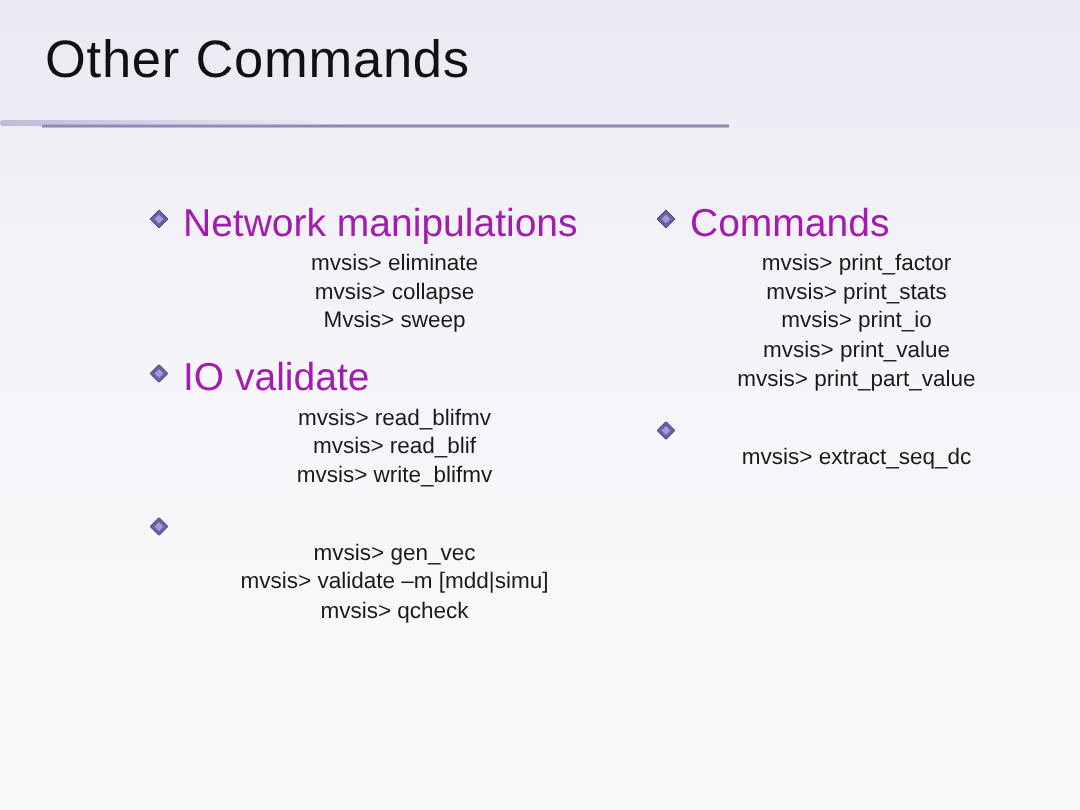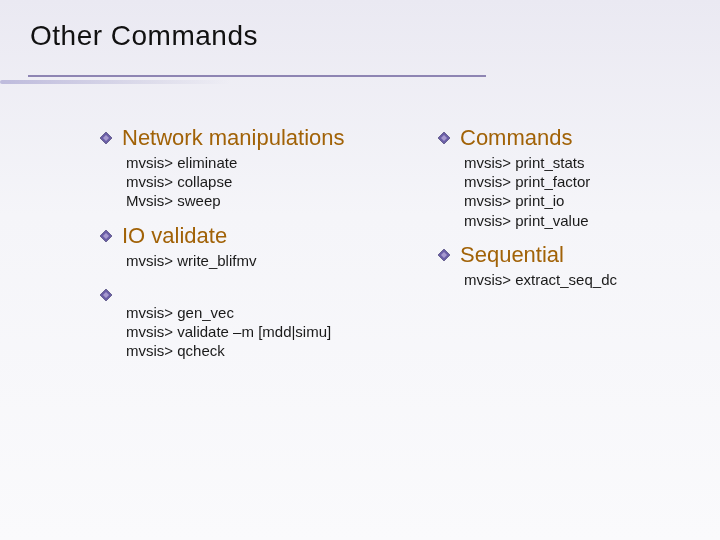--- a/index.html
+++ b/index.html
@@ -13,21 +13,21 @@
     overflow: hidden;
   }
   .slide {
     position: relative;
     width: 720px;
     height: 540px;
     box-sizing: border-box;
     padding: 20px 28px 0 28px;
   }
   .title {
-    font-size: 28px;
+    font-size: 35px;
     font-weight: 400;
     color: #111;
     margin: 0 0 4px 2px;
     letter-spacing: 0.5px;
     font-family: Verdana, Tahoma, sans-serif;
   }
   .title-bg {
     position: absolute;
     left: 0;
     top: 80px;
@@ -57,33 +57,33 @@
     margin-top: 10px;
   }
   .sect:first-child { margin-top: 0; }
   .bullet {
     display: inline-block;
     margin-top: 7px;
     margin-right: 10px;
   }
   .bullet svg { display: block; }
   .sect-title {
-    font-size: 22px;
-    color: #a16207;
+    font-size: 26px;
+    color: #a21caf;
     font-family: Tahoma, Verdana, sans-serif;
   }
   .cmds {
     margin-left: 26px;
     margin-top: 2px;
     font-size: 15px;
     line-height: 1.28;
     color: #1a1a1a;
     font-family: Tahoma, Verdana, sans-serif;
   }
-  .cmd { white-space: nowrap; }
+  .cmd { white-space: nowrap; text-align: center; }
   .block { margin-bottom: 12px; }
 </style>
 </head>
 <body>
 
 <div class="slide">
   <div class="title-bg"></div>
   <h1 class="title">Other Commands</h1>
   <div class="title-rule"></div>
 
@@ -111,20 +111,22 @@
         <div class="sect">
           <span class="bullet">
             <svg width="12" height="12" viewBox="0 0 12 12">
               <polygon points="6,0 12,6 6,12 0,6" fill="#6a5ea6" stroke="#3d356a" stroke-width="0.6"></polygon>
               <polygon points="6,3 9,6 6,9 3,6" fill="#a79acf"></polygon>
             </svg>
           </span>
           <span class="sect-title">IO validate</span>
         </div>
         <div class="cmds">
+          <div class="cmd">mvsis&gt; read_blifmv</div>
+          <div class="cmd">mvsis&gt; read_blif</div>
           <div class="cmd">mvsis&gt; write_blifmv</div>
         </div>
       </div>
 
       <div class="block">
         <div class="sect">
           <span class="bullet">
             <svg width="12" height="12" viewBox="0 0 12 12">
               <polygon points="6,0 12,6 6,12 0,6" fill="#6a5ea6" stroke="#3d356a" stroke-width="0.6"></polygon>
               <polygon points="6,3 9,6 6,9 3,6" fill="#a79acf"></polygon>
@@ -146,36 +148,36 @@
         <div class="sect">
           <span class="bullet">
             <svg width="12" height="12" viewBox="0 0 12 12">
               <polygon points="6,0 12,6 6,12 0,6" fill="#6a5ea6" stroke="#3d356a" stroke-width="0.6"></polygon>
               <polygon points="6,3 9,6 6,9 3,6" fill="#a79acf"></polygon>
             </svg>
           </span>
           <span class="sect-title">Commands</span>
         </div>
         <div class="cmds">
+          <div class="cmd">mvsis&gt; print_factor</div>
           <div class="cmd">mvsis&gt; print_stats</div>
-          <div class="cmd">mvsis&gt; print_factor</div>
           <div class="cmd">mvsis&gt; print_io</div>
           <div class="cmd">mvsis&gt; print_value</div>
+          <div class="cmd">mvsis&gt; print_part_value</div>
         </div>
       </div>
 
       <div class="block">
         <div class="sect">
           <span class="bullet">
             <svg width="12" height="12" viewBox="0 0 12 12">
               <polygon points="6,0 12,6 6,12 0,6" fill="#6a5ea6" stroke="#3d356a" stroke-width="0.6"></polygon>
               <polygon points="6,3 9,6 6,9 3,6" fill="#a79acf"></polygon>
             </svg>
           </span>
-          <span class="sect-title">Sequential</span>
         </div>
         <div class="cmds">
           <div class="cmd">mvsis&gt; extract_seq_dc</div>
         </div>
       </div>
 
     </div>
   </div>
 </div>
 

